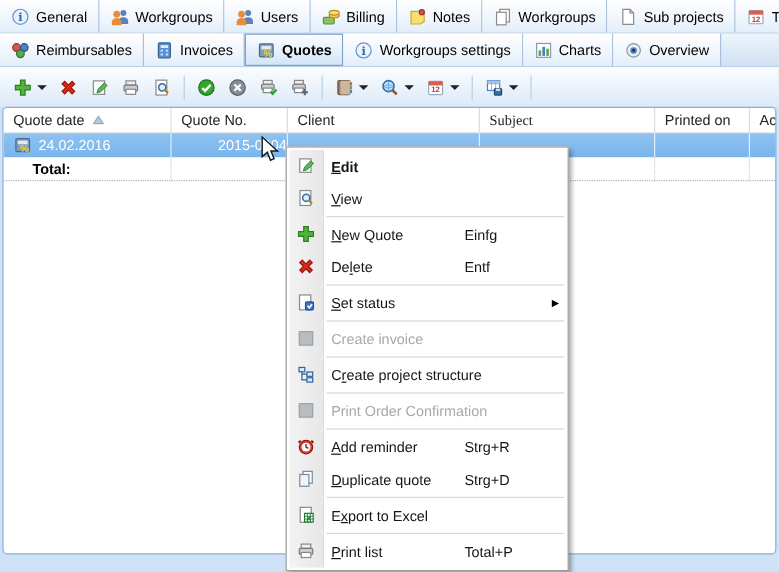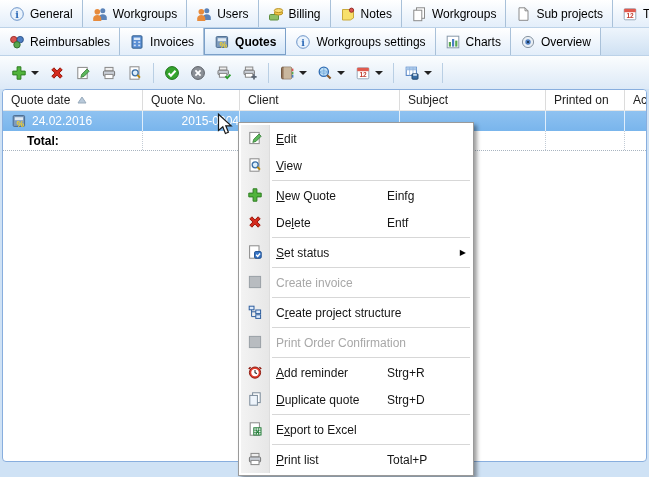--- a/index.html
+++ b/index.html
@@ -46,21 +46,21 @@
            border-right:1px dotted #c3ccd6; flex:0 0 auto; overflow:hidden; }
   
   #menu { position:absolute; left:238px; top:122px; width:236px;
           background:#fff; border:1px solid #9a9a9a; padding:2px 0;
           box-shadow:3px 3px 4px rgba(0,0,0,.38); }
   #menu::before { content:""; position:absolute; left:2px; top:2px; bottom:2px; width:28px;
                   background:linear-gradient(90deg,#f3f3f3,#e7e7e7); border-right:1px solid #ddd; }
   .mitem { position:relative; height:27px; display:flex; align-items:center; cursor:default; }
   .mitem .ic { position:absolute; left:8px; top:5px; }
   .mlabel { margin-left:37px; color:#151515; }
-  .mitem.bold .mlabel { font-weight:normal;text-align:center; }
+  .mitem.bold .mlabel { font-weight:bold;text-align:center; }
   .mitem.disabled .mlabel { color:#a8a8a8; }
   .mshortcut { position:absolute; left:148px; color:#151515; }
   .msubarrow { position:absolute; right:7px; font-size:8px; color:#000; }
   .msep { border-top:1px solid #d7d7d7; margin:1px 3px 1px 33px; }
   u { text-decoration:underline; }
   
   #cursor { position:absolute; left:217px; top:113px; width:17px; height:23px; z-index:50; }
   #cursor svg { width:17px; height:23px; display:block; }
 </style>
 </head>
@@ -350,21 +350,21 @@
             <path d="M5 1l4 6H1z" fill="#b8c9da" stroke="#98aabb"></path>
           </svg>
         </span>
       </div>
       <div class="hcell" style="width: 97px;">
         <span>Quote No.</span>
       </div>
       <div class="hcell" style="width: 160px;">
         <span>Client</span>
       </div>
-      <div class="hcell" style="width: 146px;">
+      <div class="hcell" style="width: 146px; font-family: Liberation Serif, serif;">
         <span>Subject</span>
       </div>
       <div class="hcell" style="width: 79px;">
         <span>Printed on</span>
       </div>
       <div class="hcell" style="width: 70px;">
         <span>Acce</span>
       </div>
     </div>
   <div id="trow">

